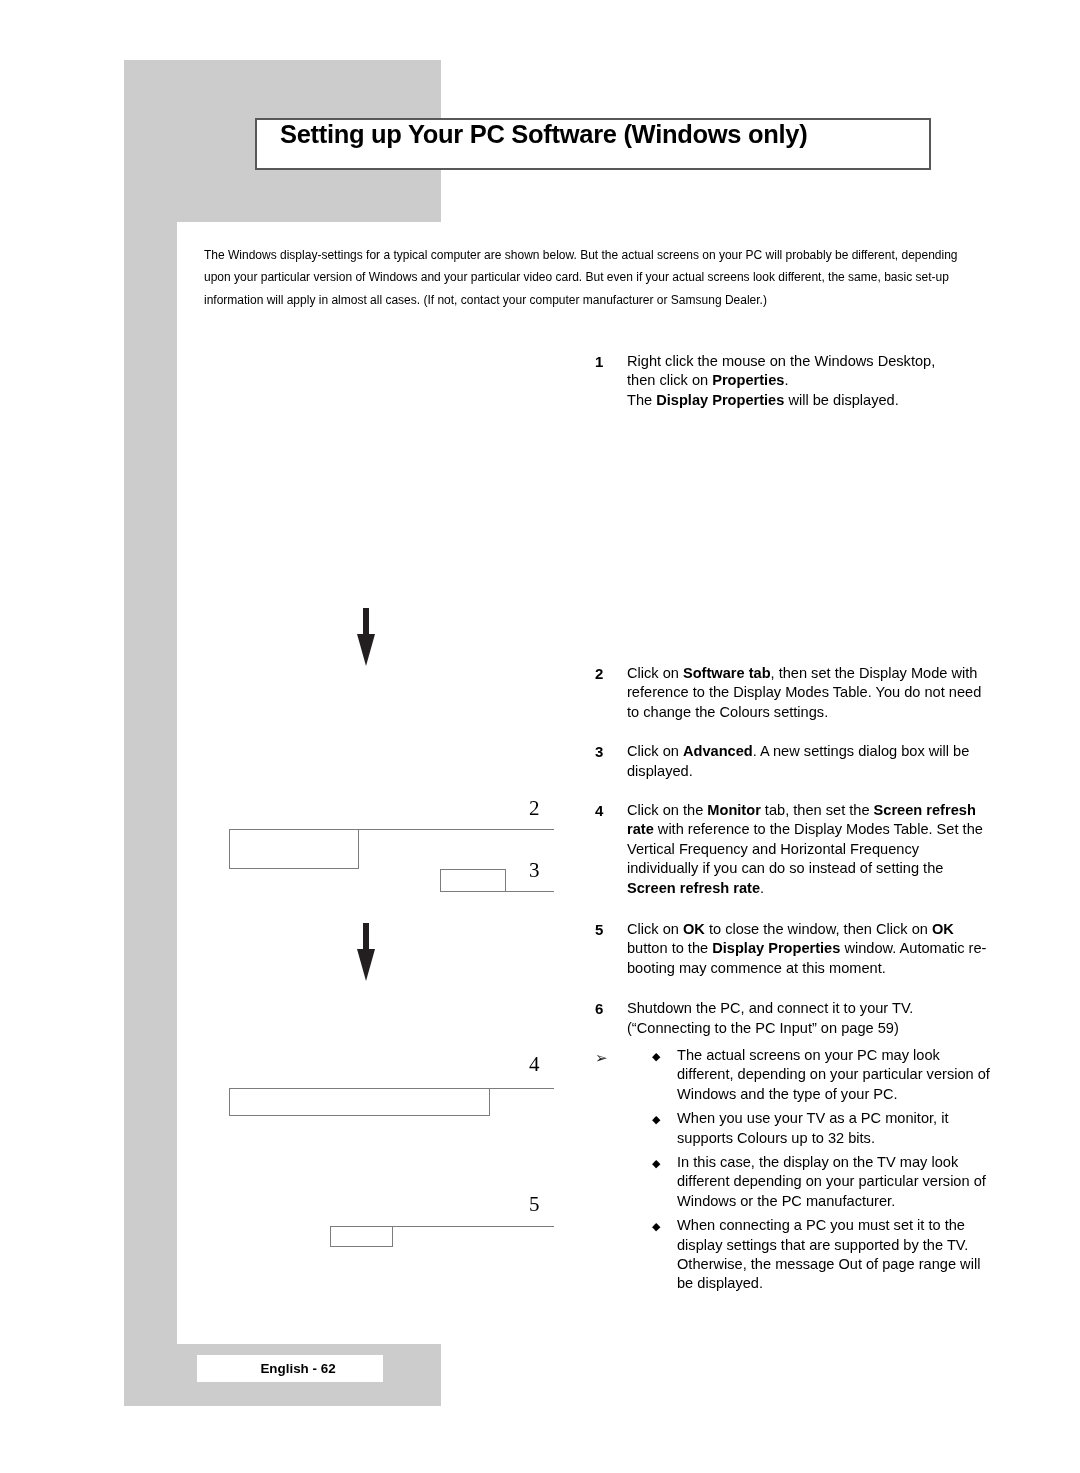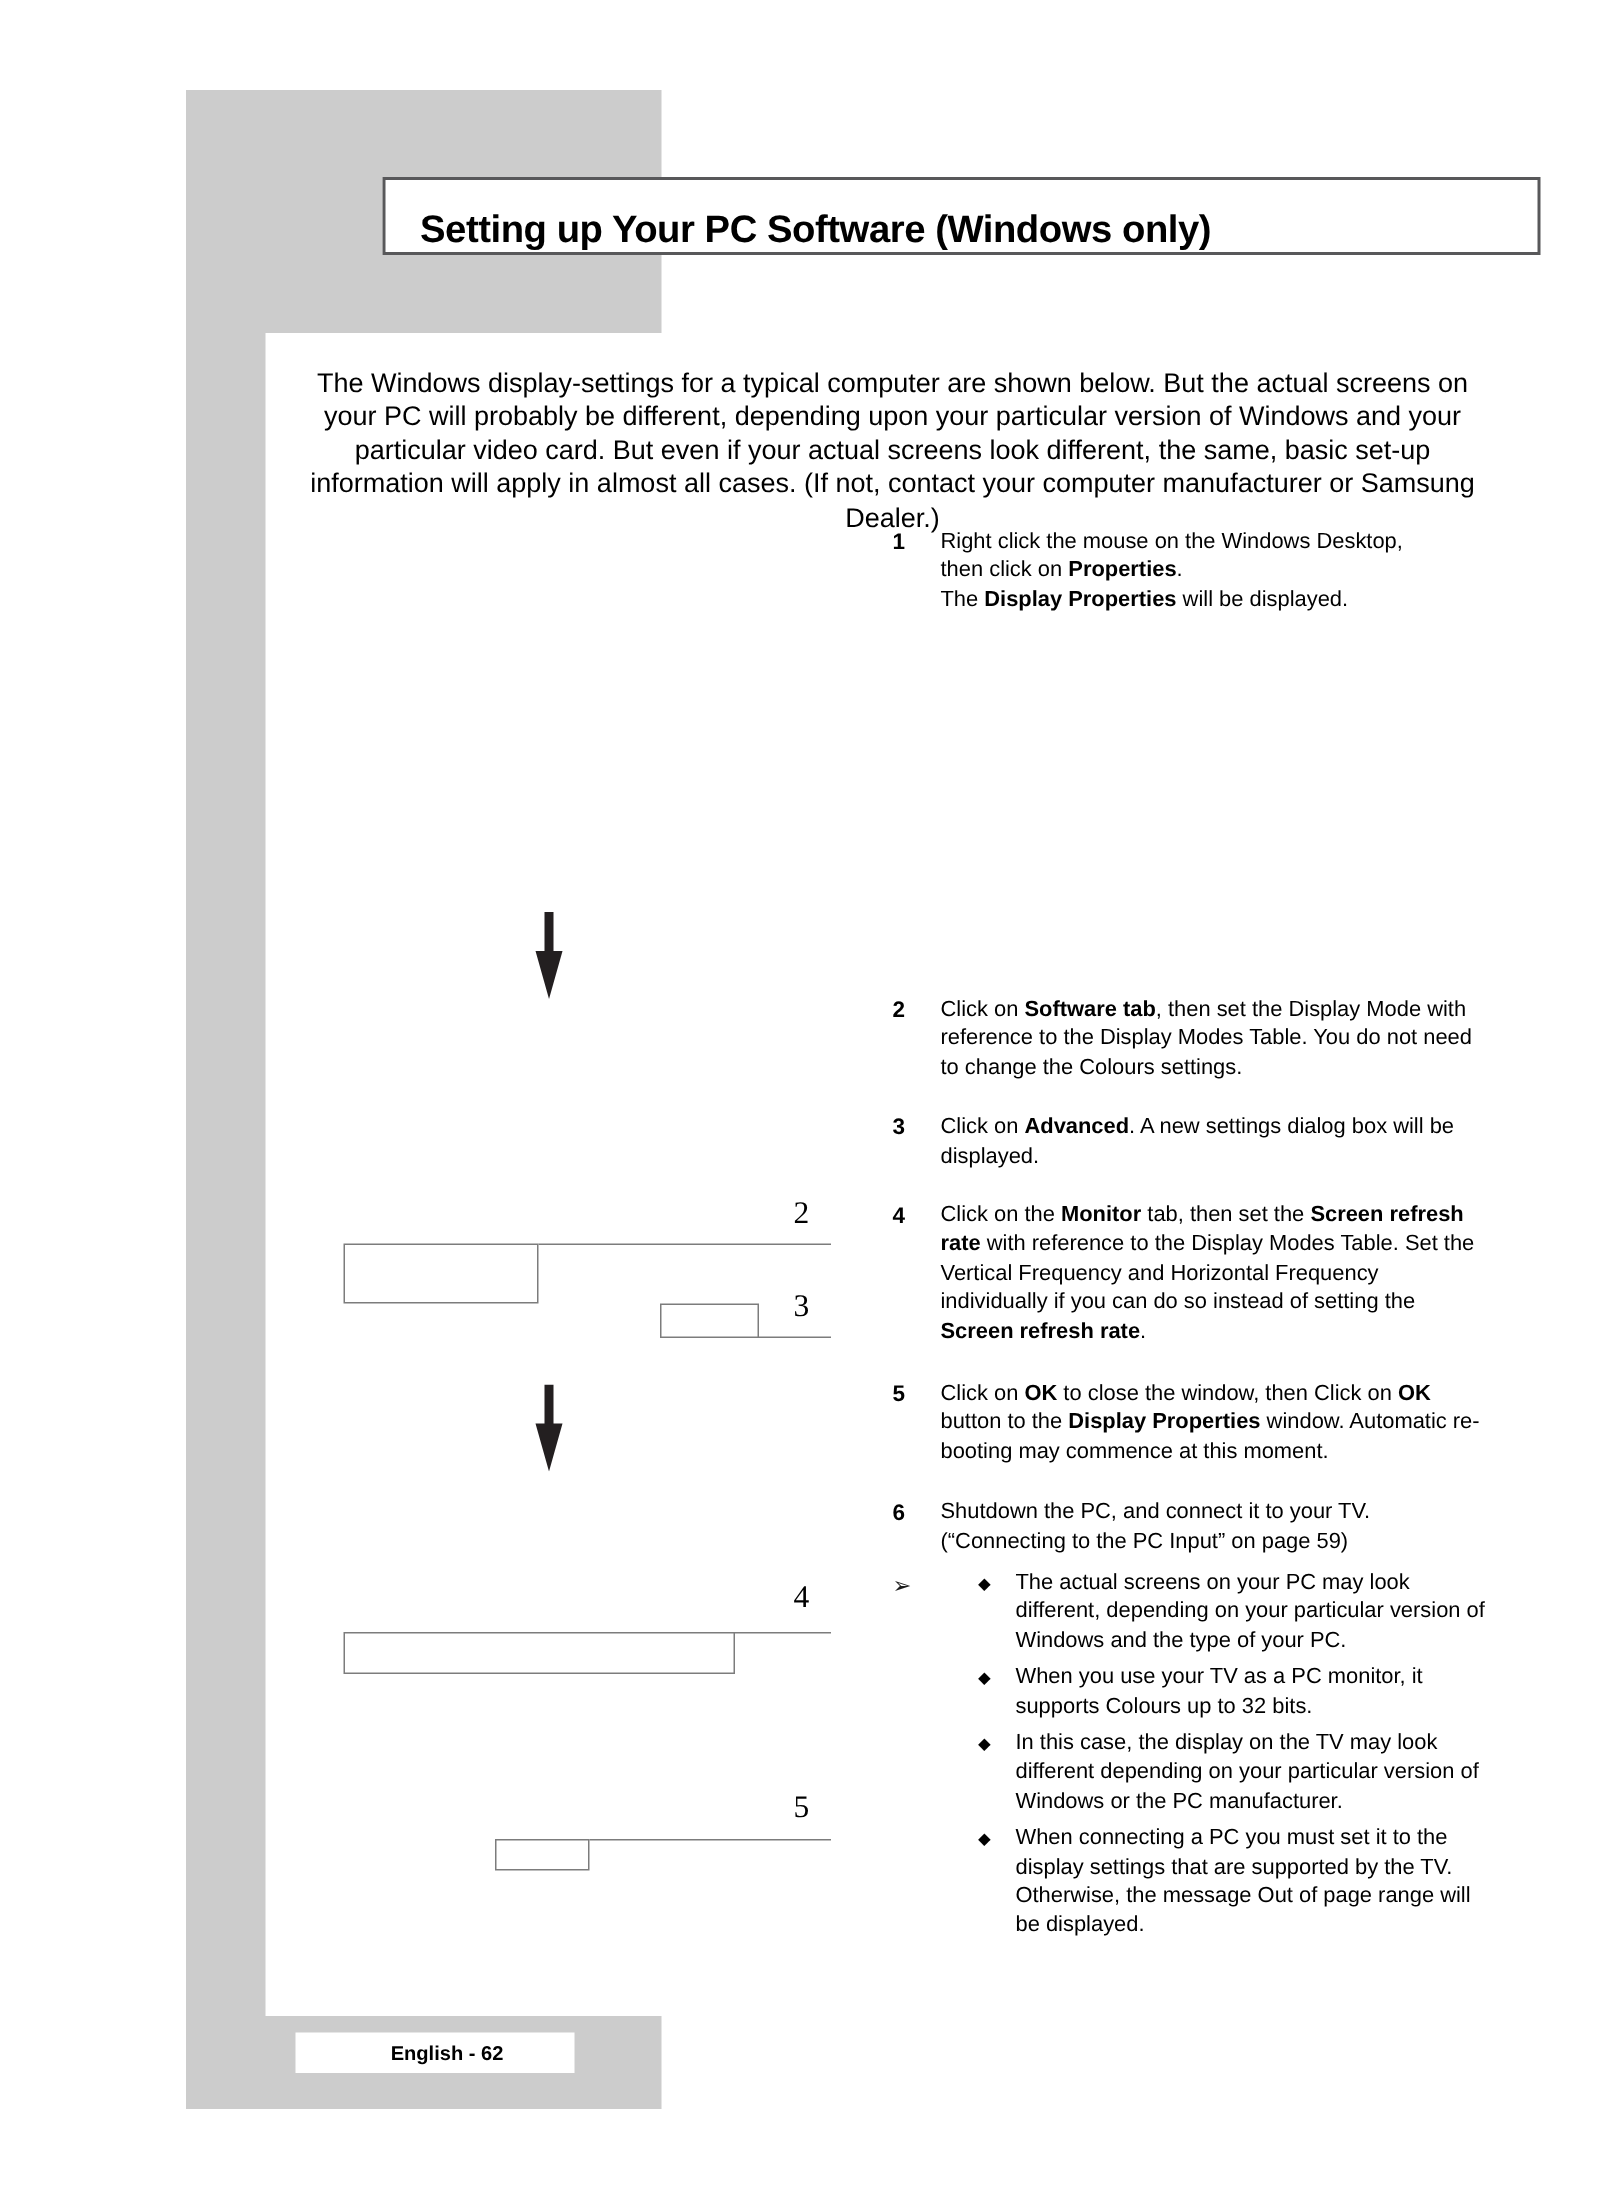--- a/index.html
+++ b/index.html
@@ -41,46 +41,46 @@
     width: 317px;
     height: 62px;
     background: #cccccc;
   }
 
   
   .title-bar {
     position: absolute;
     left: 255px;
     top: 118px;
-    width: 772px;
+    width: 676px;
     height: 52px;
     background: #ffffff;
     border: 2px solid #58585a;
     box-sizing: border-box;
     display: flex;
-    align-items: flex-end;
+    align-items: flex-start;
   }
   .title-text {
     font-size: 25.5px;
     font-weight: bold;
     letter-spacing: -0.3px;
     padding-left: 23px;
     white-space: nowrap;
     font-family: "Liberation Sans", sans-serif;
   }
 
   
   .intro {
     position: absolute;
     left: 204px;
     top: 244px;
     width: 782px;
-    font-size: 18px;
+    font-size: 12px;
     line-height: 22.4px;
-    text-align: center;
+    text-align: left;
   }
 
   
   .steps {
     position: absolute;
     left: 595px;
     top: 352px;
     width: 395px;
     font-size: 14.6px;
     line-height: 19.4px;

